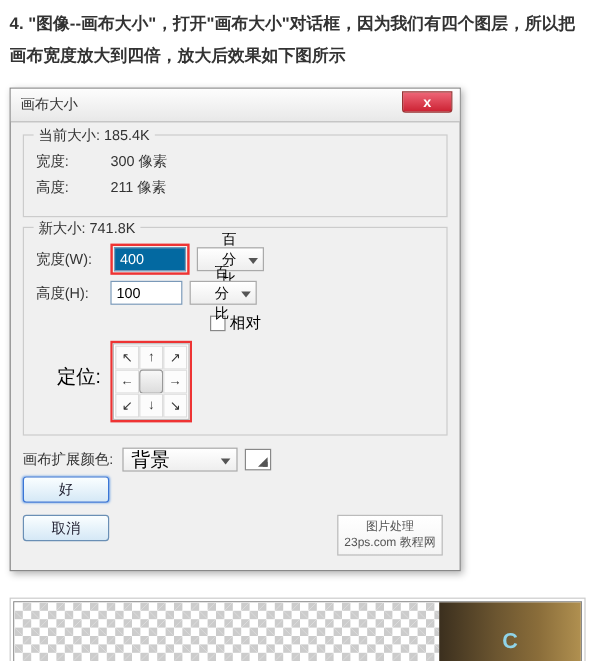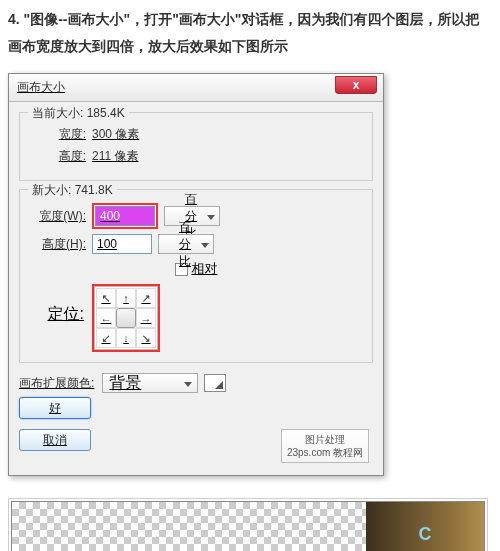--- a/index.html
+++ b/index.html
@@ -1,31 +1,31 @@
 <!DOCTYPE html>
 <html><head>
 <meta charset="utf-8">
 <style>
 * { box-sizing: border-box; margin: 0; padding: 0; }
 body { font-family: "Microsoft YaHei", SimSun, sans-serif; font-size: 13px; background: #fff; width: 500px; }
 .intro { padding: 6px 8px 14px 8px; line-height: 1.9; color: #333; font-size: 14px; font-weight: bold; }
-.dialog { width: 376px; margin-left: 8px; border: 1px solid #888; background: #f0f0f0; box-shadow: 2px 2px 6px rgba(0,0,0,0.3); text-decoration: underline; }
+.dialog { width: 376px; margin-left: 8px; border: 1px solid #888; background: #f0f0f0; box-shadow: 2px 2px 6px rgba(0,0,0,0.3); }
 .titlebar { height: 28px; background: linear-gradient(#fdfdfd, #e8e8e8); border-bottom: 1px solid #bbb; display: flex; align-items: center; padding-left: 8px; position: relative; }
 .titlebar-text { font-size: 12px; color: #333; }
 .close-btn { position: absolute; right: 6px; top: 2px; width: 42px; height: 18px; background: linear-gradient(#e67, #c23); border: 1px solid #933; border-radius: 0 0 3px 3px; display: flex; align-items: center; justify-content: center; color: #fff; font-weight: bold; font-size: 12px; }
 .dialog-body { padding: 10px 10px 14px 10px; display: flex; flex-direction: column; }
 .left-col { flex: 1; }
 .right-col { width: 78px; padding-top: 4px; }
 .fieldset { border: 1px solid #ccc; padding: 8px 10px 10px 10px; margin-bottom: 8px; position: relative; }
 .legend { position: absolute; top: -8px; left: 8px; background: #f0f0f0; padding: 0 4px; font-size: 12px; color: #333; }
 .row { display: flex; align-items: center; margin: 5px 0; }
-.label { width: 62px; text-align: right; padding-right: 6px; font-size: 12px; color: #333; }
+.label { width: 62px; padding-right: 6px; font-size: 12px; color: #333; }
 .value-text { font-size: 12px; color: #333; }
 .input-box { width: 60px; height: 20px; border: 1px solid #7a99b8; background: #fff; padding: 0 4px; font-size: 12px; display: flex; align-items: center; }
-.input-box.selected { background: #d946ef; color: #fff; }
+.input-box.selected { background: #0369a1; color: #fff; }
 .red-outline { border: 2px solid #e33; padding: 1px; display: inline-block; }
 .select-box { width: 56px; height: 20px; border: 1px solid #aaa; background: linear-gradient(#fff,#eee); display: inline-flex; align-items: center; padding: 0 20px; margin-left: 6px; font-size: 12px; position: relative; }
 .select-box::after { content: ""; position: absolute; right: 4px; top: 8px; border-left: 4px solid transparent; border-right: 4px solid transparent; border-top: 5px solid #555; }
 .checkbox-row { display: flex; align-items: center; justify-content: center; margin: 6px 0; }
 .checkbox { width: 13px; height: 13px; border: 1px solid #888; background: #fff; margin-right: 4px; }
 .anchor-wrap { display: flex; align-items: flex-start; margin-top: 2px; }
 .anchor-label { width: 62px; text-align: right; padding-right: 8px; padding-top: 20px; font-size: 16px; }
 .anchor-red { border: 2px solid #e33; display: inline-block; }
 .anchor-grid { display: grid; grid-template-columns: repeat(3, 20px); grid-template-rows: repeat(3, 20px); gap: 0; border: 1px solid #bbb; padding: 1px; background: #fff; }
 .anchor-cell { border: 1px solid #ddd; display: flex; align-items: center; justify-content: center; font-size: 11px; color: #333; background: #fcfcfc; }

